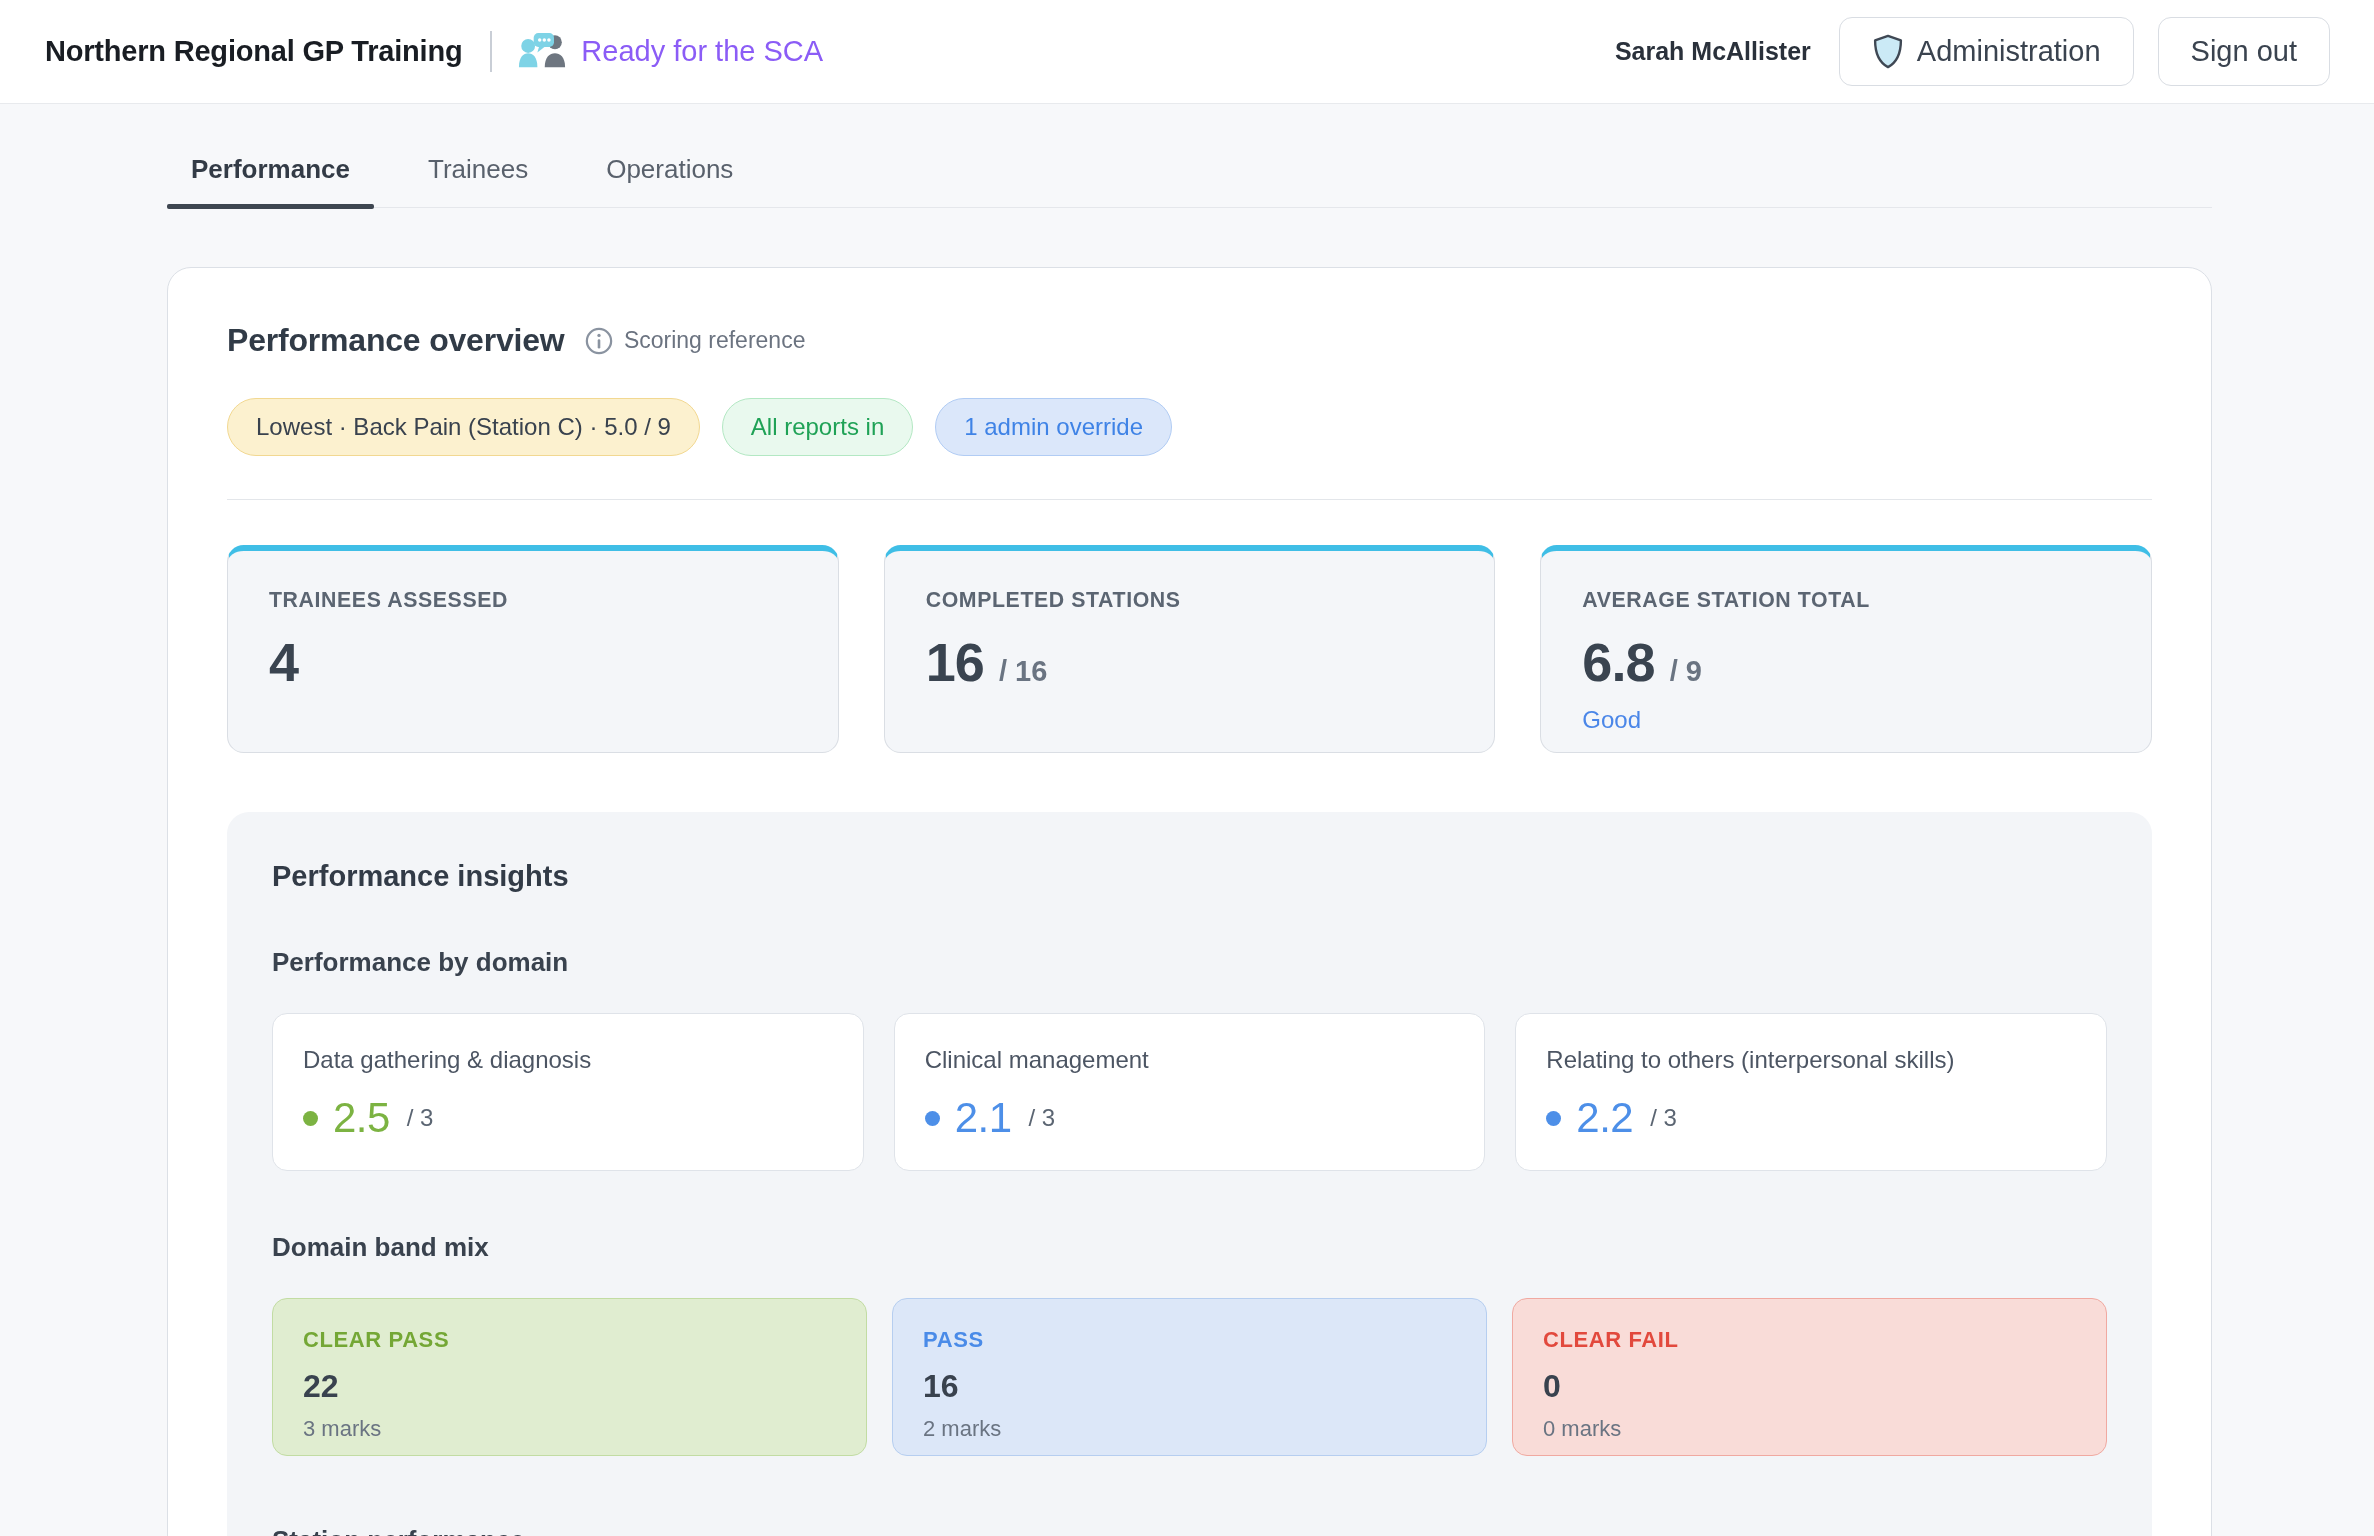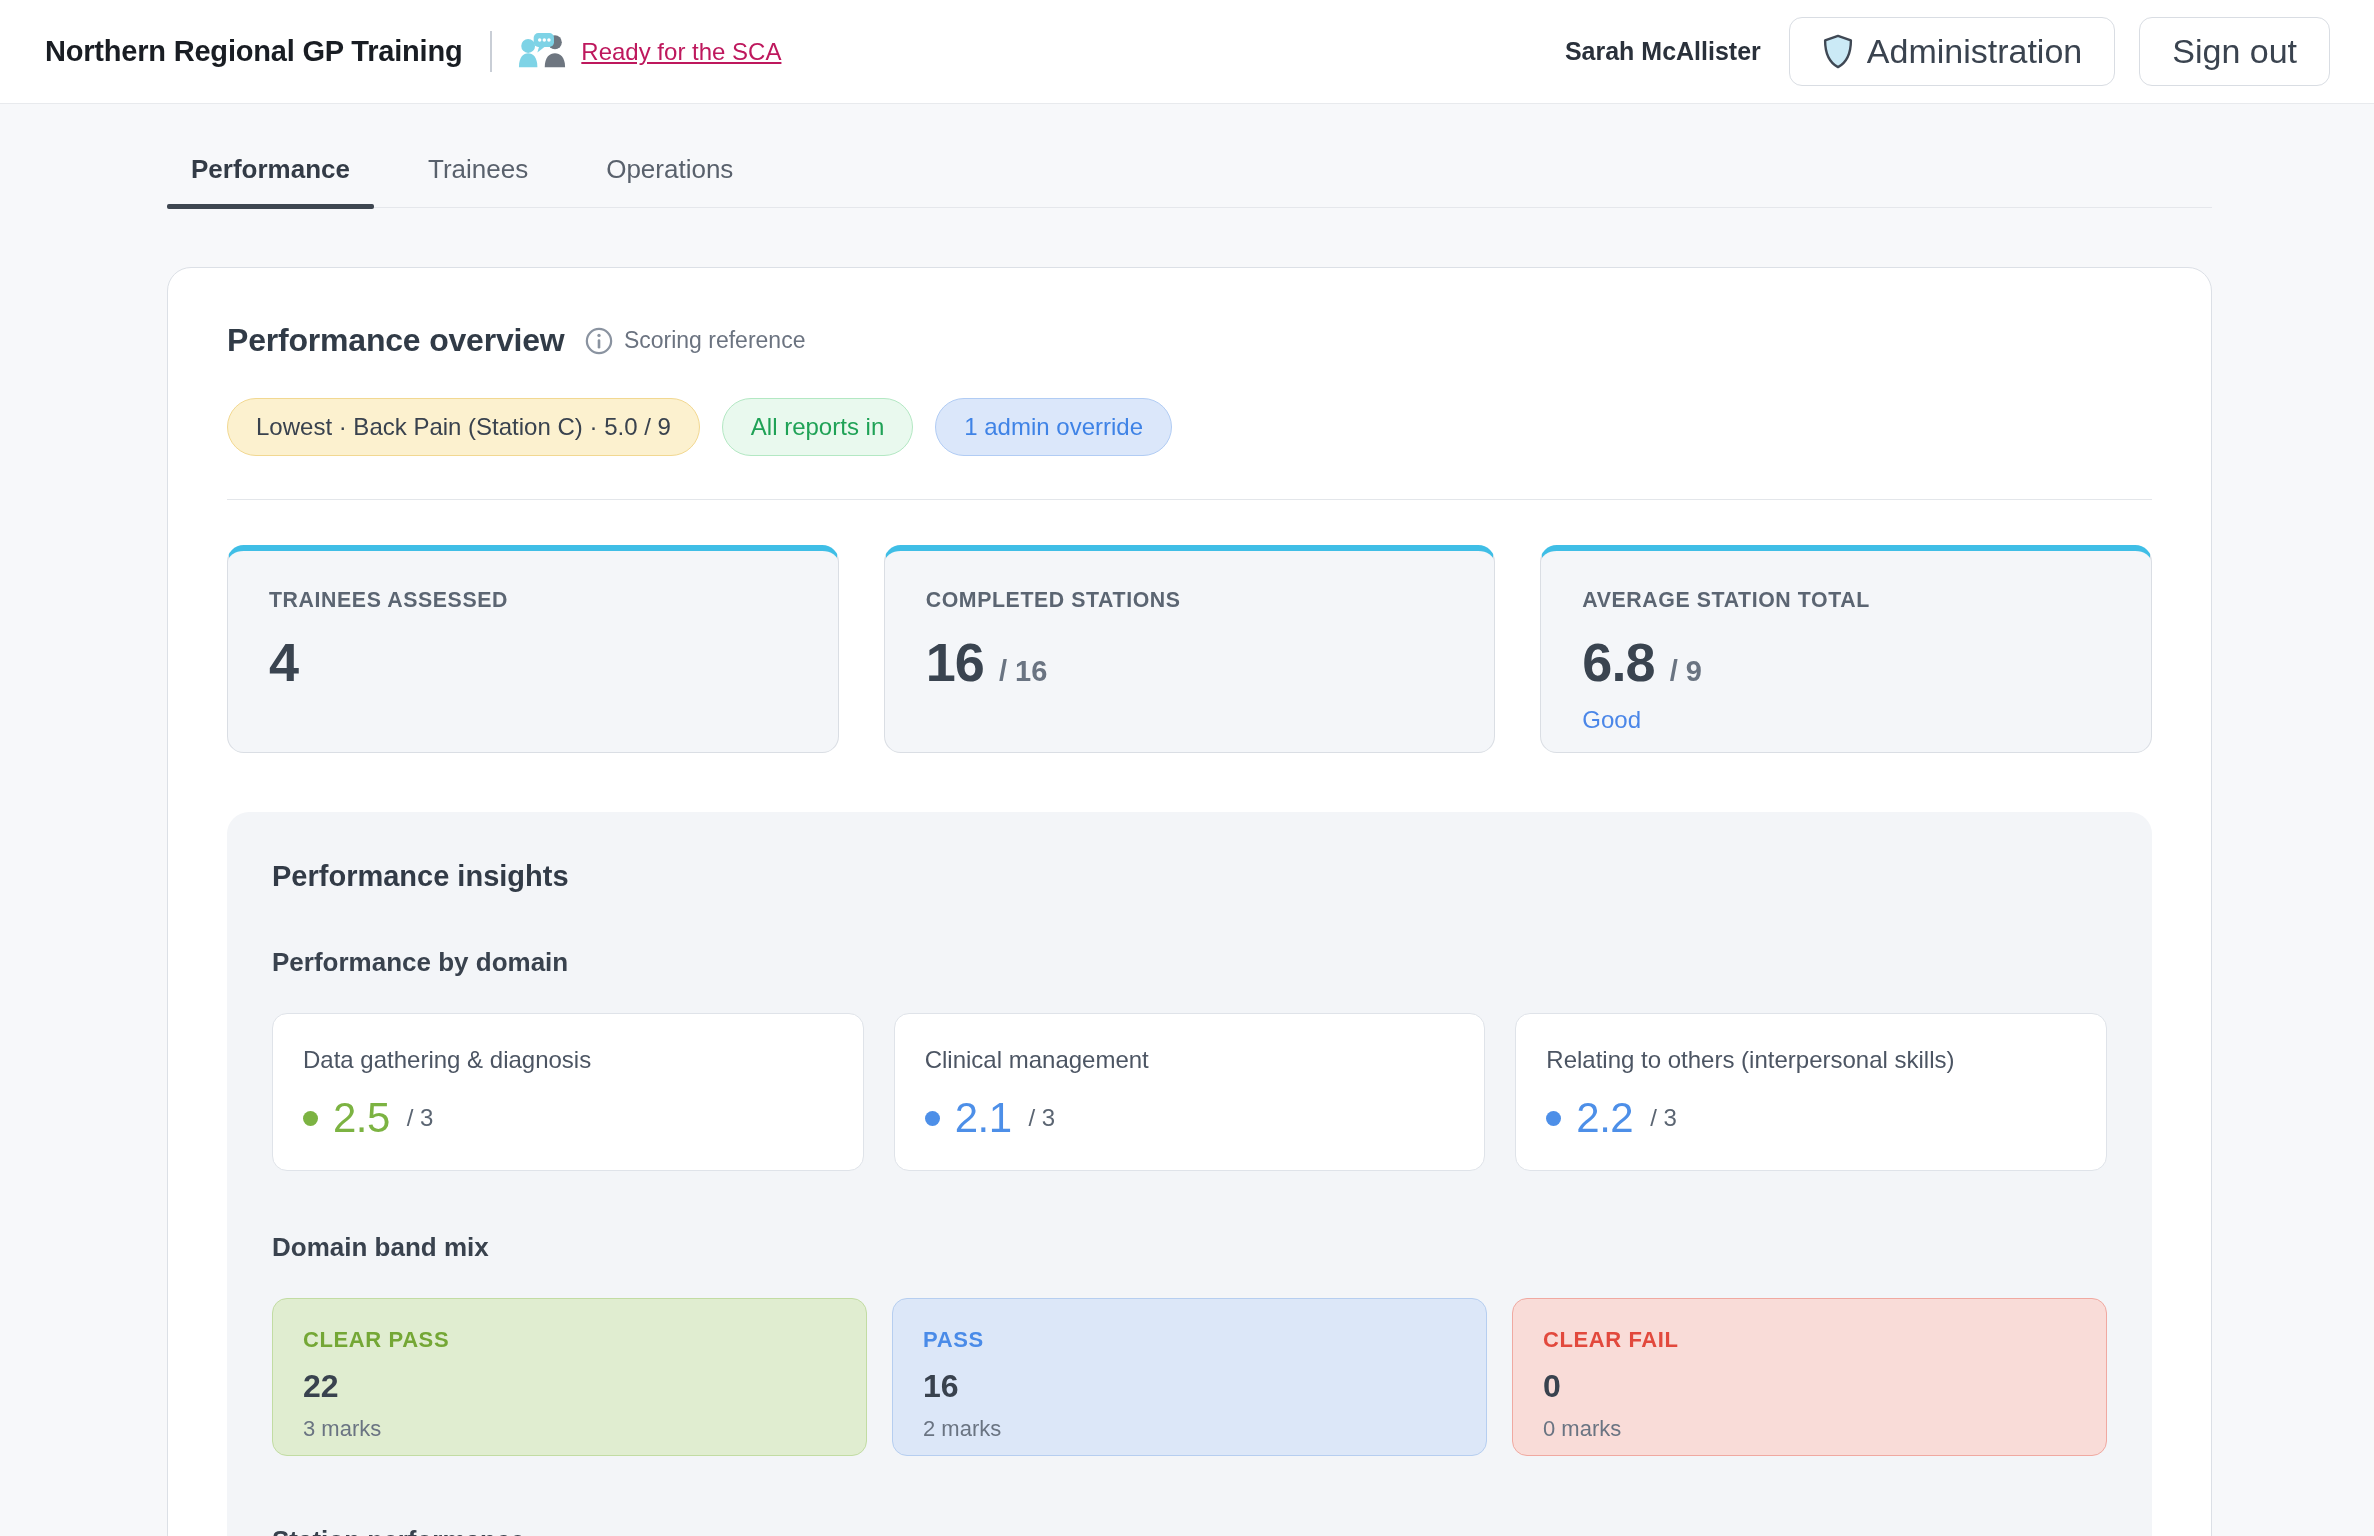--- a/index.html
+++ b/index.html
@@ -13,27 +13,27 @@
   
   .header {
     height: 104px; background: #FFFFFF;
     border-bottom: 0.9px solid #E8EAED;
     display: flex; align-items: center;
     padding: 0 45px;
   }
   .app-title { font-size: 29px; font-weight: bold; color: #191D23; letter-spacing: -0.2px; }
   .header-sep { width: 1.9px; height: 41px; background: #C9CED6; margin: 0 26px 0 28px; }
   .logo-icon { width: 48px; height: 43px; margin-right: 15px; }
-  .brand-name { font-size: 24px; color: #be185d; text-decoration: underline; }
+  .brand-name { font-size: 29px; color: #8b5cf6; }
   .header-spacer { flex: 1; }
   .user-name { font-size: 25px; font-weight: bold; color: #2A313B; margin-right: 28px; }
   .hdr-btn {
     display: inline-flex; align-items: center; gap: 13px;
     background: #FFFFFF; border: 0.9px solid #D9DDE3; border-radius: 13px;
-    height: 69px; padding: 0 32px; font-size: 34px; color: #3A434F;
+    height: 69px; padding: 0 32px; font-size: 29px; color: #3A434F;
     font-family: "Liberation Sans", sans-serif; cursor: pointer;
   }
   .hdr-btn + .hdr-btn { margin-left: 24px; }
   .shield-icon { width: 32px; height: 35px; }
 
   
   .tabs {
     margin: 37px 163px 0 167px;
     display: flex; border-bottom: 1.9px solid #E5E7EB;
   }

